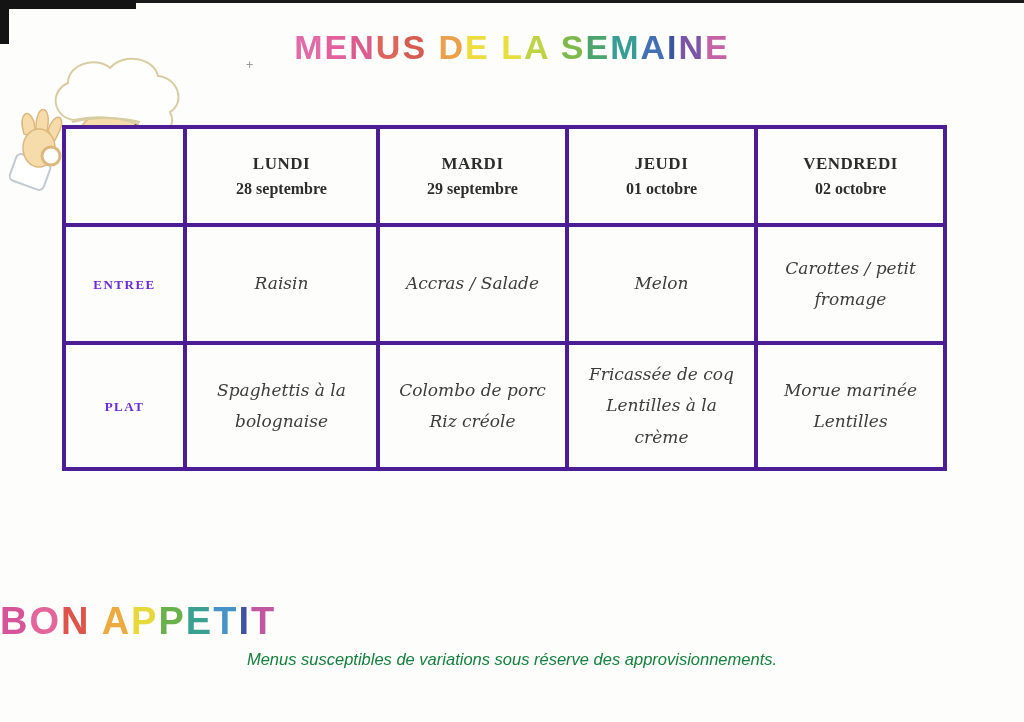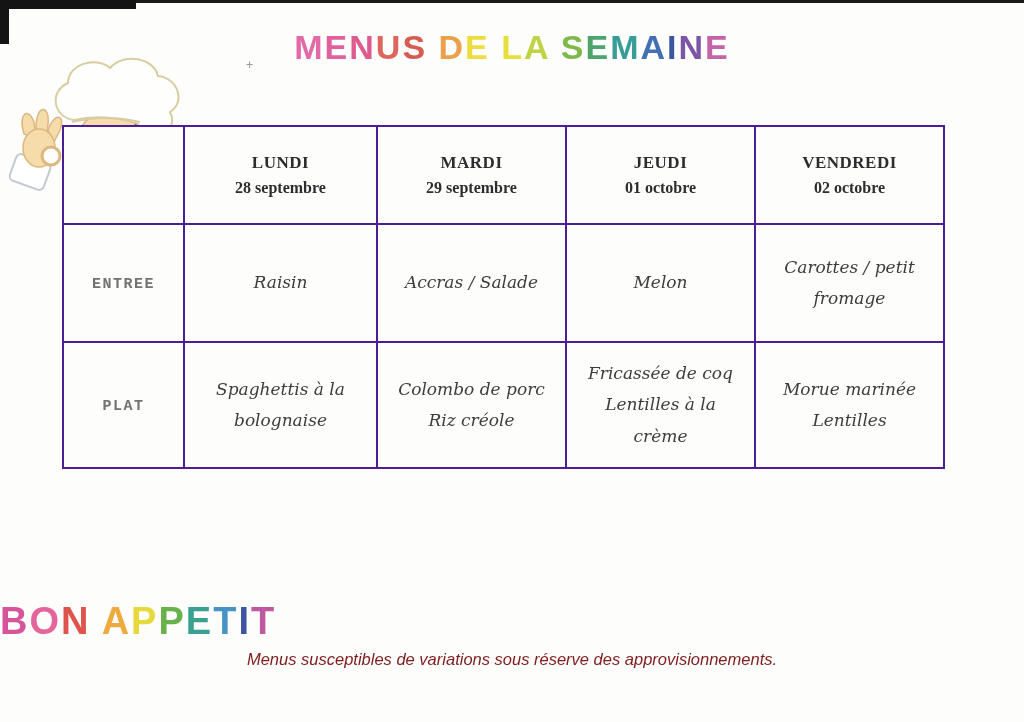--- a/index.html
+++ b/index.html
@@ -36,63 +36,63 @@
   
   .chef{position:absolute;left:6px;top:56px;width:182px;height:162px;}
 
   
   table.menu{
     position:absolute;left:62px;top:125px;
     border-collapse:collapse;
     table-layout:fixed;
   }
   table.menu td, table.menu th{
-    border:2px solid #4c1d95;
+    border:4px solid #4c1d95;
     padding:9px;vertical-align:middle;text-align:center;
     background:#fdfdfc;
   }
   td.corner{border:none;background:transparent;}
   .col-label{width:121px;}
   .col-day1{width:193px;}
   .col-day{width:189px;}
   tr.hdr{height:98px;}
   tr.r1{height:118px;}
   tr.r2{height:126px;}
   tr.r3{height:115px;}
   .day-name{
     font-family:"Liberation Serif", serif;font-weight:bold;
     font-size:17px;letter-spacing:0.5px;color:#2d2d2d;
   }
   .day-date{
     font-family:"Liberation Serif", serif;font-weight:bold;
     font-size:16px;color:#2d2d2d;margin-top:6px;
   }
   .row-label{
-    font-family:Liberation Mono, monospace;font-weight:bold;
-    font-size:15px;letter-spacing:1.5px;color:#737373;
+    font-family:Liberation Serif, serif;font-weight:bold;
+    font-size:13px;letter-spacing:1.5px;color:#6d28d9;
   }
   .dish{
     font-family:"DejaVu Serif", serif;
     font-style:italic;
     font-size:17px;line-height:1.85;color:#3d3d3b;
     white-space:pre-line;
   }
 
   
   .bon-appetit{
     position:absolute;top:600px;left:0;width:100%;
     text-align:left;
     font-family:"Liberation Sans", sans-serif;
     font-weight:bold;font-size:38px;letter-spacing:2px;
   }
   .footnote{
     position:absolute;top:650px;left:0;width:100%;
     text-align:center;
     font-family:"Liberation Sans", sans-serif;
-    font-style:italic;font-size:16.5px;color:#7f1d1d;
+    font-style:italic;font-size:16.5px;color:#15803d;
   }
 </style>
 </head>
 <body>
 
 <div class="page">
 
   <div class="scan-top"></div>
   <div class="scan-top-left"></div>
   <div class="scan-left"></div>

